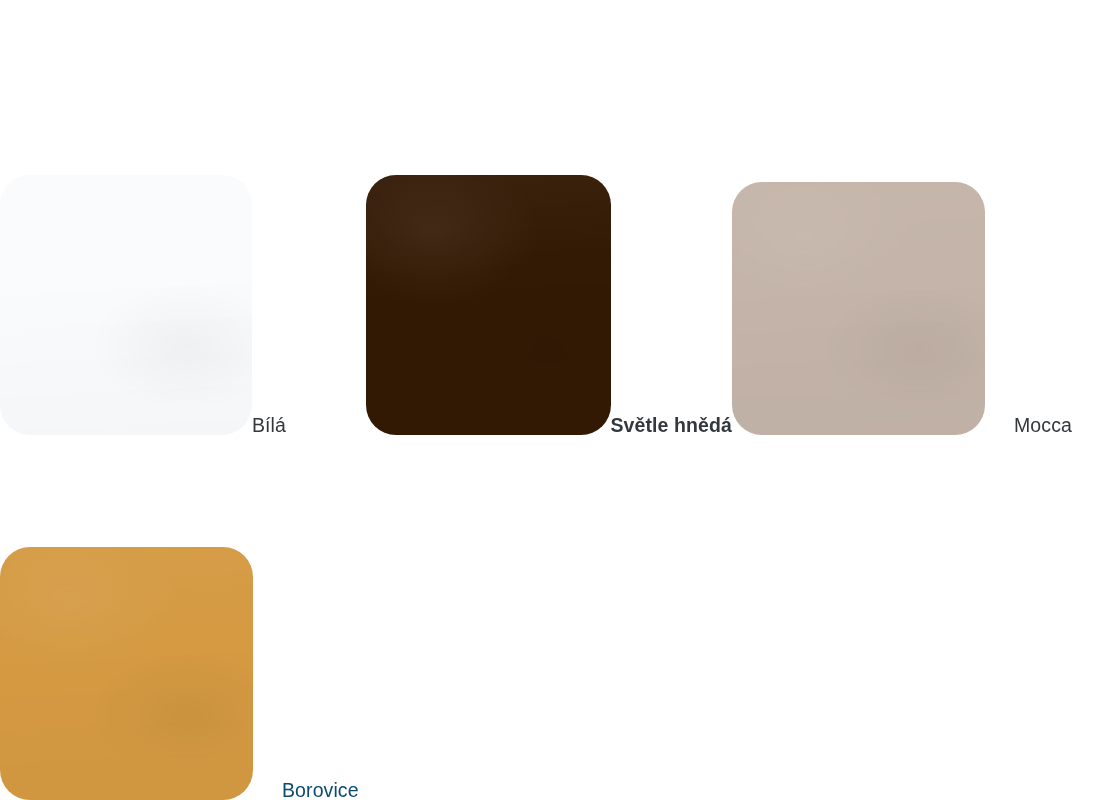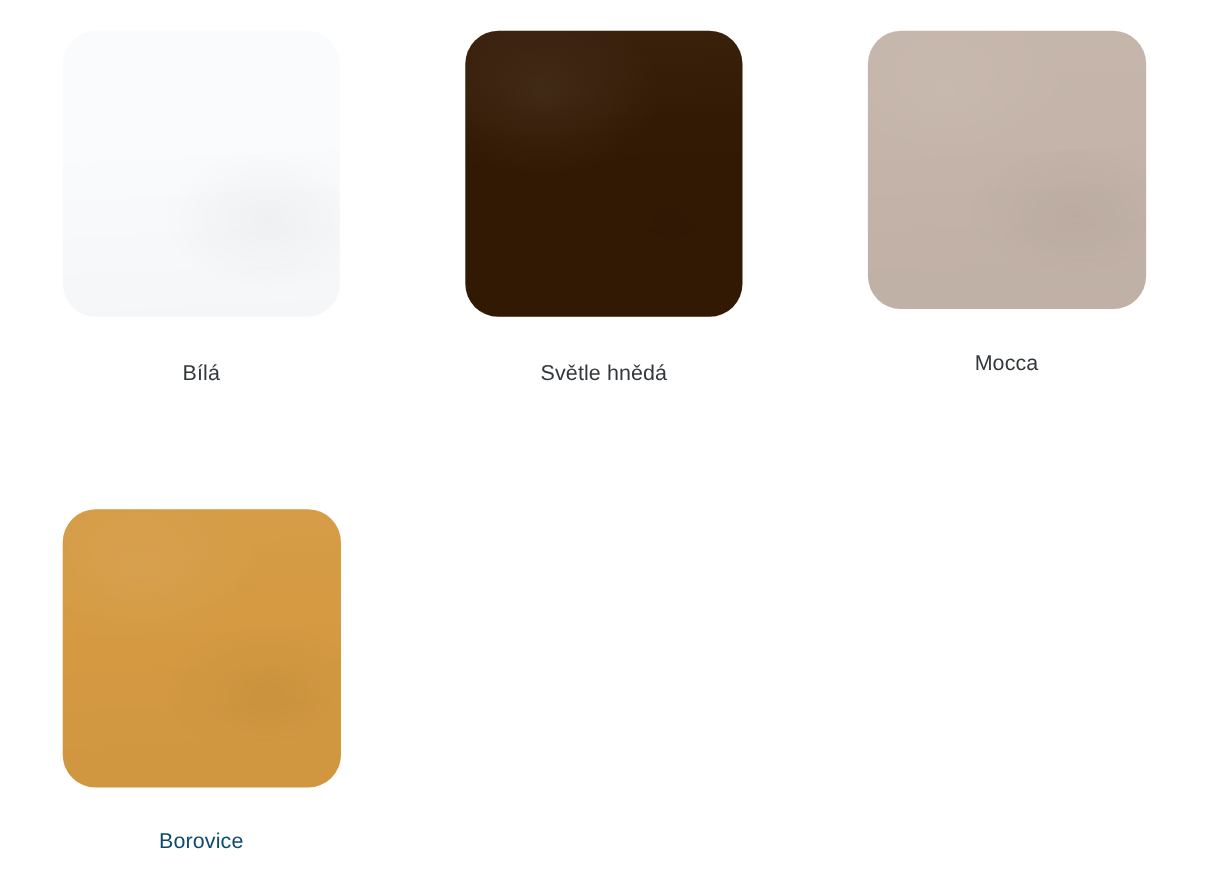--- a/index.html
+++ b/index.html
@@ -21,42 +21,43 @@
     height: 800px;
     display: grid;
     grid-template-columns: repeat(3, 366px);
     grid-template-rows: 435px 365px;
     box-sizing: border-box;
   }
 
   .swatch-cell {
     position: relative;
     display: flex;
-    flex-direction: column;
-    align-items: center;
+    flex-direction: row;
+    align-items: flex-end;
   }
 
   
   .row-1 .swatch-chip {
     margin-top: 28px;
     width: 252px;
     height: 260px;
   }
   .row-1 .swatch-label {
     margin-top: 42px;
   }
 
   
   .row-2 .swatch-chip {
     margin-top: 28px;
     width: 253px;
     height: 253px;
   }
   .row-2 .swatch-label {
     margin-top: 40px;
+    margin-left: 29px;
   }
 
   .swatch-chip {
     border-radius: 30px;
     position: relative;
     overflow: hidden;
   }
 
   
   .swatch-chip::after {
@@ -86,21 +87,21 @@
 <div class="palette">
 
   <div class="swatch-cell row-1">
     <div class="swatch-chip" style="background-color: rgb(250, 251, 252);"></div>
     <div class="swatch-label" style="color: rgb(51, 56, 61);">Bílá</div>
   </div>
 
 
   <div class="swatch-cell row-1">
     <div class="swatch-chip" style="background-color: rgb(51, 26, 5);"></div>
-    <div class="swatch-label" style="color: rgb(51, 56, 61);">Světle hnědá</div>
+    <div class="swatch-label" style="color: rgb(51, 56, 61); font-weight: bold;">Světle hnědá</div>
   </div>
 
   <div class="swatch-cell row-2">
     <div class="swatch-chip" style="background-color: rgb(196, 180, 169);"></div>
     <div class="swatch-label" style="color: rgb(51, 56, 61);">Mocca</div>
   </div>
 
 
   <div class="swatch-cell row-2">
     <div class="swatch-chip" style="background-color: rgb(213, 154, 66);"></div>

